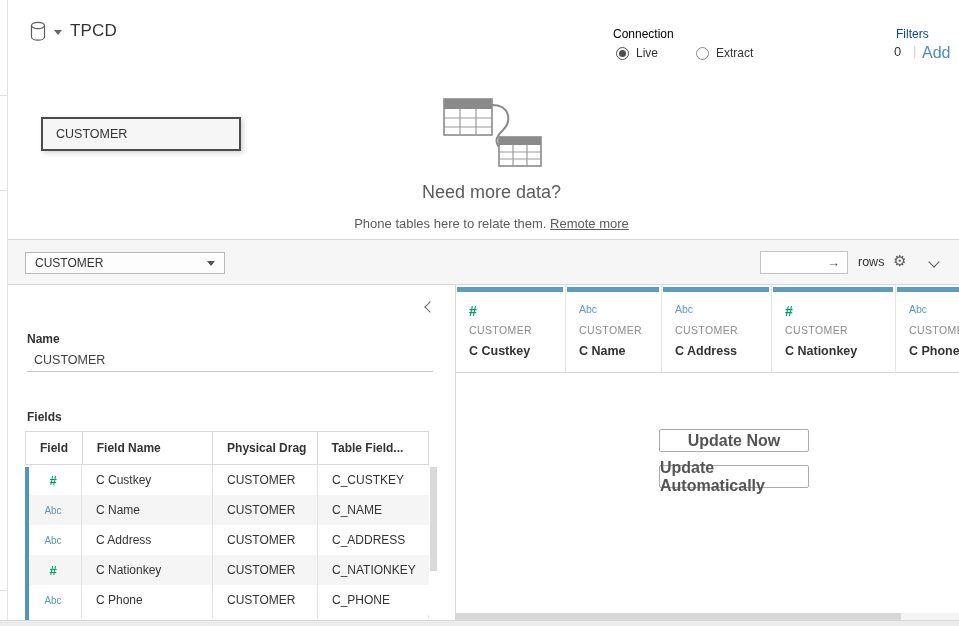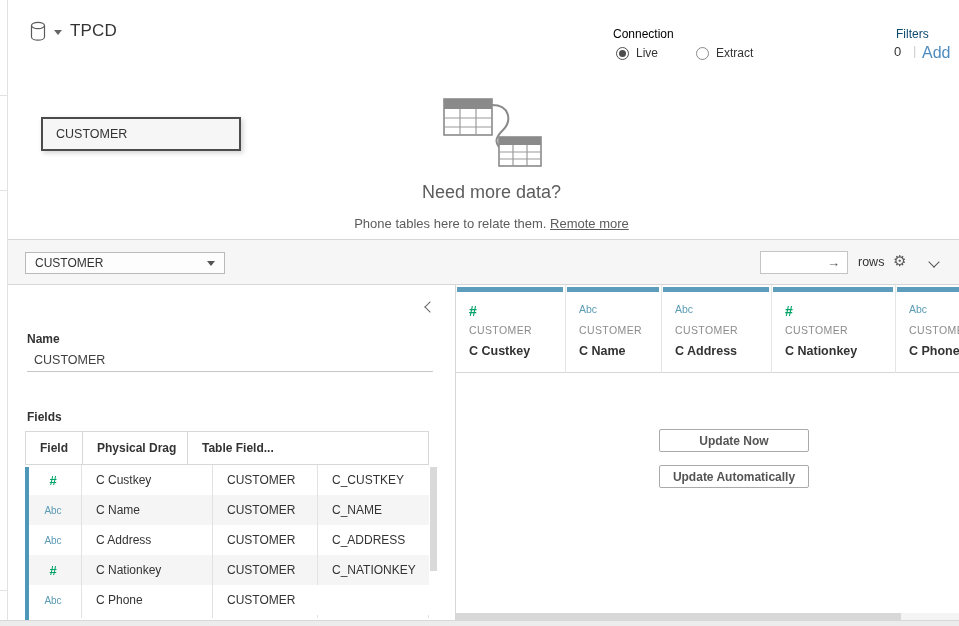--- a/index.html
+++ b/index.html
@@ -86,21 +86,21 @@
   
   .grid { left:455px; top:285px; width:504px; height:335px; background:#fff; border-left:1px solid #d6d6d6; overflow:hidden; }
   .grid-header { left:0; top:0; width:560px; height:88px; border-bottom:1px solid #d6d6d6; display:flex; }
   .g-col { position:relative; height:88px; border-right:1px solid #e4e4e4; padding:14px 0 0 13px; cursor:pointer; }
   .g-strip { position:absolute; left:1px; top:2px; right:2px; height:5px; background:#5d9cbd; }
   .g-type { display:block; margin-top:4px; height:16px; }
   .g-table { display:block; margin-top:5px; font-size:10.5px; color:#8b8b8b; letter-spacing:0.4px; }
   .g-field { display:block; margin-top:8px; font-size:12.5px; font-weight:bold; color:#333; }
 
   .upd-btn { left:203px; width:150px; height:23px; background:#fff; border:1px solid #aaa; border-radius:2px;
-    color:#545454; font-weight:bold; font-size:12px; font-family:inherit; cursor:pointer; display:flex; align-items:center; justify-content:center; }
+    color:#545454; font-weight:bold; font-size:16px; font-family:inherit; cursor:pointer; display:flex; align-items:center; justify-content:center; }
   .upd-now { top:144px; } .upd-auto { top:180px; }
 
   .h-scroll { left:0; top:328px; width:504px; height:7px; background:#f4f4f4; }
   .h-thumb { left:0; top:0; width:445px; height:7px; background:#d8d8d8; }
 
   .bottom-band { left:0; top:620px; width:959px; height:6px; background:#ececec; border-top:1px solid #d8d8d8; }
 </style>
 </head>
 <body>
 
@@ -184,20 +184,21 @@
   <div class="abs collapse-chev"></div>
 
   <div class="abs name-label">Name</div>
   <input class="abs name-input" type="text" value="CUSTOMER" style="">
 
   <div class="abs fields-label">Fields</div>
 
   <div class="abs fields-table">
     <div class="ft-header">
       <div class="c w-type">Field</div>
+      <div class="c w-fname">Field Name</div>
       <div class="c w-ptable">Physical Drag</div>
       <div class="c w-remote">Table Field...</div>
     </div>
 
     <div class="ft-row">
       <div class="c w-type type">
           <span class="t-num">#</span>
         </div>
       <div class="c w-fname">C Custkey</div>
       <div class="c w-ptable">CUSTOMER</div>
@@ -226,20 +227,21 @@
       <div class="c w-fname">C Nationkey</div>
       <div class="c w-ptable">CUSTOMER</div>
       <div class="c w-remote">C_NATIONKEY</div>
     </div>
     <div class="ft-row">
       <div class="c w-type type">
           <span class="t-str">Abc</span>
         </div>
       <div class="c w-fname">C Phone</div>
       <div class="c w-ptable">CUSTOMER</div>
+      <div class="c w-remote">C_PHONE</div>
     </div>
     <div class="ft-partial">
       <div class="c w-type"></div>
         <div class="c w-fname"></div>
         <div class="c w-ptable"></div>
         <div class="c w-remote"></div>
     </div>
   </div>
 
   <div class="abs sel-strip"></div>

